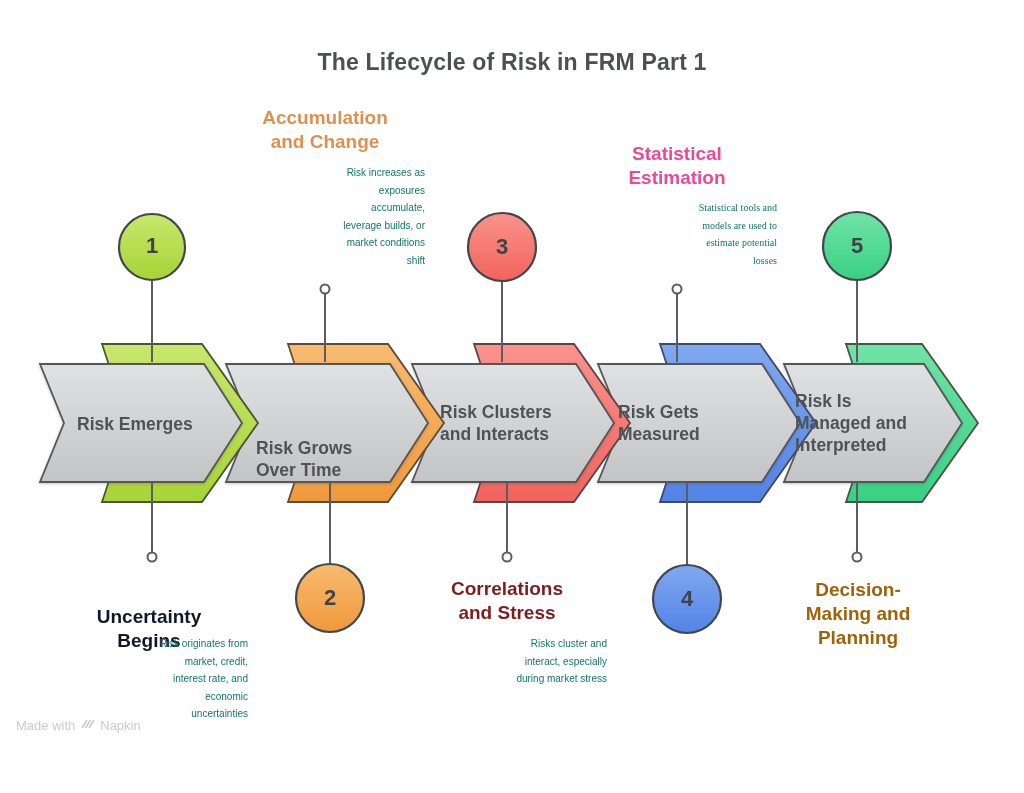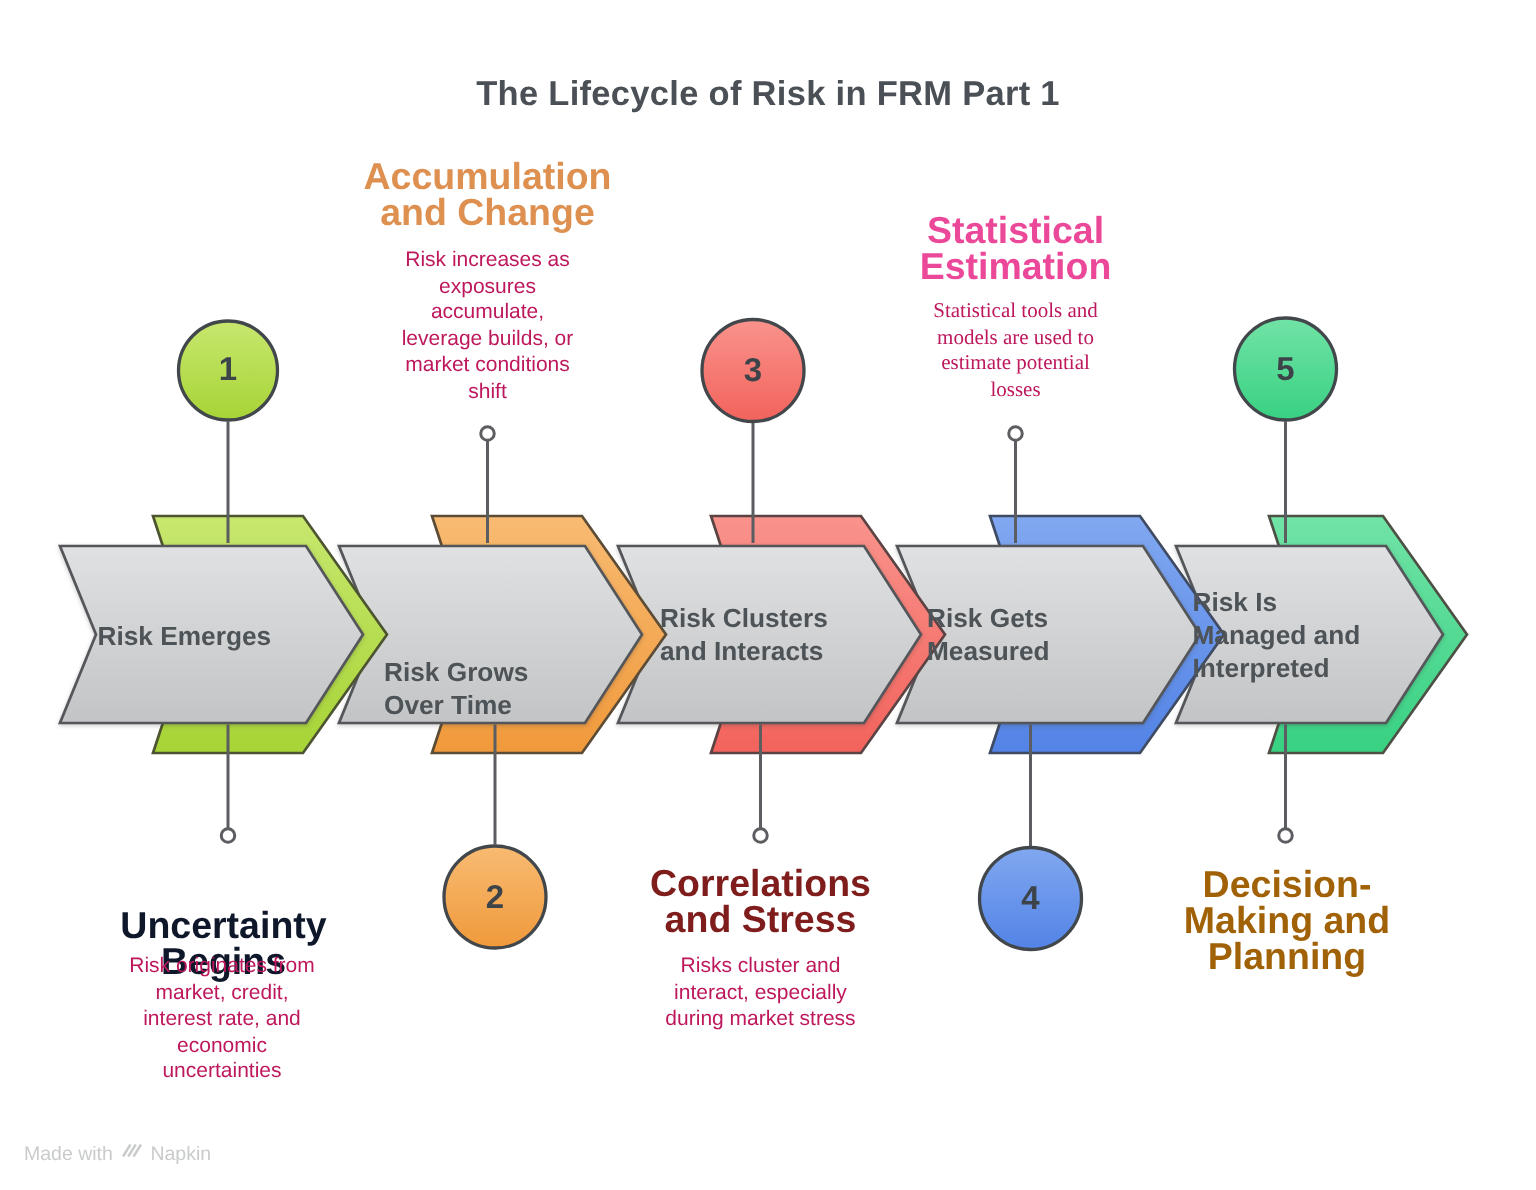--- a/index.html
+++ b/index.html
@@ -8,27 +8,27 @@
     font-family:"Liberation Sans", sans-serif; overflow:hidden;
   }
   svg.diagram { position:absolute; left:0; top:0; }
   .gray-arrow { filter: drop-shadow(0px 1.5px 1.5px rgba(60,60,60,0.28)); }
 
   .txt { position:absolute; text-align:center; white-space:pre-line; }
   .title {
     left:0; top:49px; width:1024px; font-size:23px; font-weight:bold;
     color:#4a5055; letter-spacing:0.2px;
   }
-  .heading { font-size:25px; font-weight:bold; line-height:24px; }
+  .heading { font-size:19px; font-weight:bold; line-height:24px; }
   .h-orange { color:#de9050; }
   .h-blue   { color:#ec4899; }
   .h-green  { color:#0f172a;margin-top:28px; }
   .h-red    { color:#7f1d1d; }
   .h-teal   { color:#a16207; }
-  .desc { font-size:14px; line-height:17.6px; color:#be185d; }
+  .desc { font-size:10px; line-height:17.6px; color:#0f766e;text-align:right; }
   .alabel {
     position:absolute; font-size:17.5px; font-weight:bold; color:#4d5356;
     line-height:22px; text-align:left; white-space:pre-line;
   }
   .cnum {
     position:absolute; width:60px; font-size:22px; font-weight:bold;
     color:#3d4449; text-align:center;
   }
 
   #h1 { left:49px;  top:577px; width:200px; }
@@ -36,34 +36,34 @@
   #h3 { left:407px; top:577px; width:200px; }
   #h4 { left:577px; top:142px; width:200px; }
   #h5 { left:758px; top:578px; width:200px; }
 
   #d1 { left:48px;  top:635px; width:200px; }
   #d2 { left:225px; top:164px; width:200px; }
   #d3 { left:407px; top:635px; width:200px; }
   #d4 { left:577px; top:199px; width:200px;font-family:Liberation Serif, serif; }
   #d5 { left:758px; top:657px; width:200px; }
 
-  #al1 { left:65px;  top:413px; width:140px; }
+  #al1 { left:77px;  top:413px; width:140px; }
   #al2 { left:256px; top:401px; width:130px;margin-top:36px; }
   #al3 { left:440px; top:401px; width:130px; }
   #al4 { left:618px; top:401px; width:116px; }
   #al5 { left:795px; top:390px; width:140px; }
 
   #n1 { left:122px; top:233px; }
   #n2 { left:300px; top:585px; }
   #n3 { left:472px; top:234px; }
   #n4 { left:657px; top:586px; }
   #n5 { left:827px; top:233px; }
 
   .watermark {
-    position:absolute; left:16px; top:761px; font-size:13px; color:#c9cbcc;
+    position:absolute; left:16px; top:718px; font-size:13px; color:#c9cbcc;
     display:flex; align-items:center; gap:5px; white-space:nowrap;
   }
 </style>
 </head>
 <body>
 
 <div class="canvas">
 
   <svg class="diagram" width="1024" height="793" viewBox="0 0 1024 793">
     <defs>

